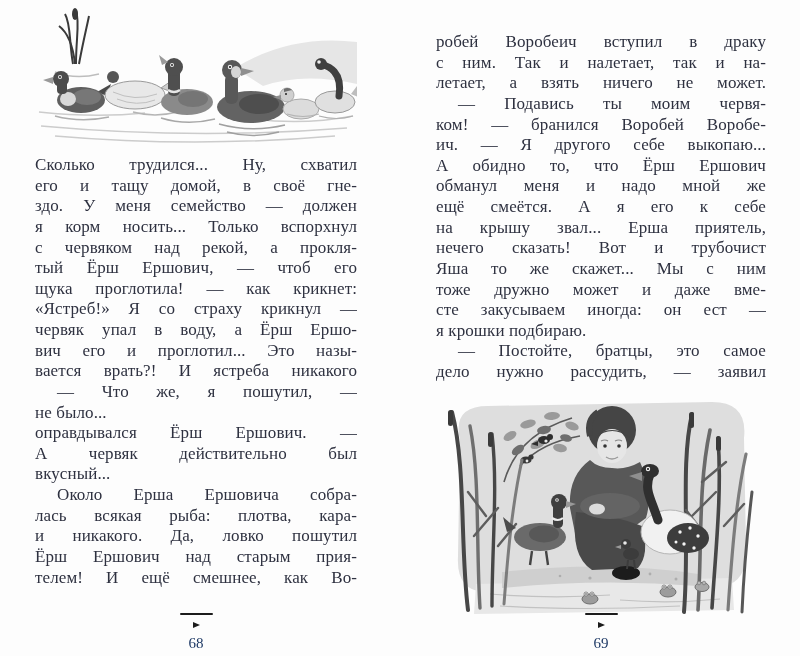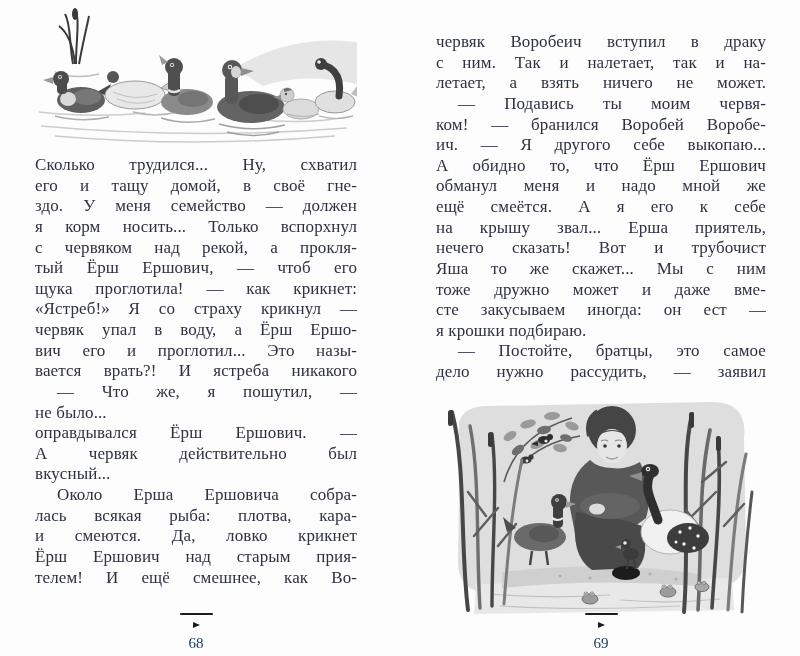--- a/index.html
+++ b/index.html
@@ -150,38 +150,38 @@
         <div class="line">червяк упал в воду, а Ёрш Ершо-</div>
         <div class="line">вич его и проглотил... Это назы-</div>
         <div class="line">вается врать?! И ястреба никакого</div>
         <div class="line indent">— Что же, я пошутил, —</div>
         <div class="line end">не было...</div>
         <div class="line">оправдывался Ёрш Ершович. —</div>
         <div class="line">А червяк действительно был</div>
         <div class="line end">вкусный...</div>
         <div class="line indent">Около Ерша Ершовича собра-</div>
         <div class="line">лась всякая рыба: плотва, кара-</div>
-        <div class="line">и смеются. Да, ловко крикнет</div>
+        <div class="line">и никакого. Да, ловко пошутил</div>
         <div class="line">Ёрш Ершович над старым прия-</div>
         <div class="line">телем! И ещё смешнее, как Во-</div>
       </div>
 
     <div class="pagefoot">
       <span class="rule"></span>
       <span class="arr arr-r"></span>
       <span class="pagenum">68</span>
       <span class="arr arr-l"></span>
       <span class="rule"></span>
     </div>
   </section>
 
   <section class="page page-right">
 
     <div class="textcol" id="right-textcol">
-        <div class="line">червяк Воробеич вступил в драку</div>
+        <div class="line">робей Воробеич вступил в драку</div>
         <div class="line">с ним. Так и налетает, так и на-</div>
         <div class="line">летает, а взять ничего не может.</div>
         <div class="line indent">— Подавись ты моим червя-</div>
         <div class="line">ком! — бранился Воробей Воробе-</div>
         <div class="line">ич. — Я другого себе выкопаю...</div>
         <div class="line">А обидно то, что Ёрш Ершович</div>
         <div class="line">обманул меня и надо мной же</div>
         <div class="line">ещё смеётся. А я его к себе</div>
         <div class="line">на крышу звал... Ерша приятель,</div>
         <div class="line">нечего сказать! Вот и трубочист</div>

